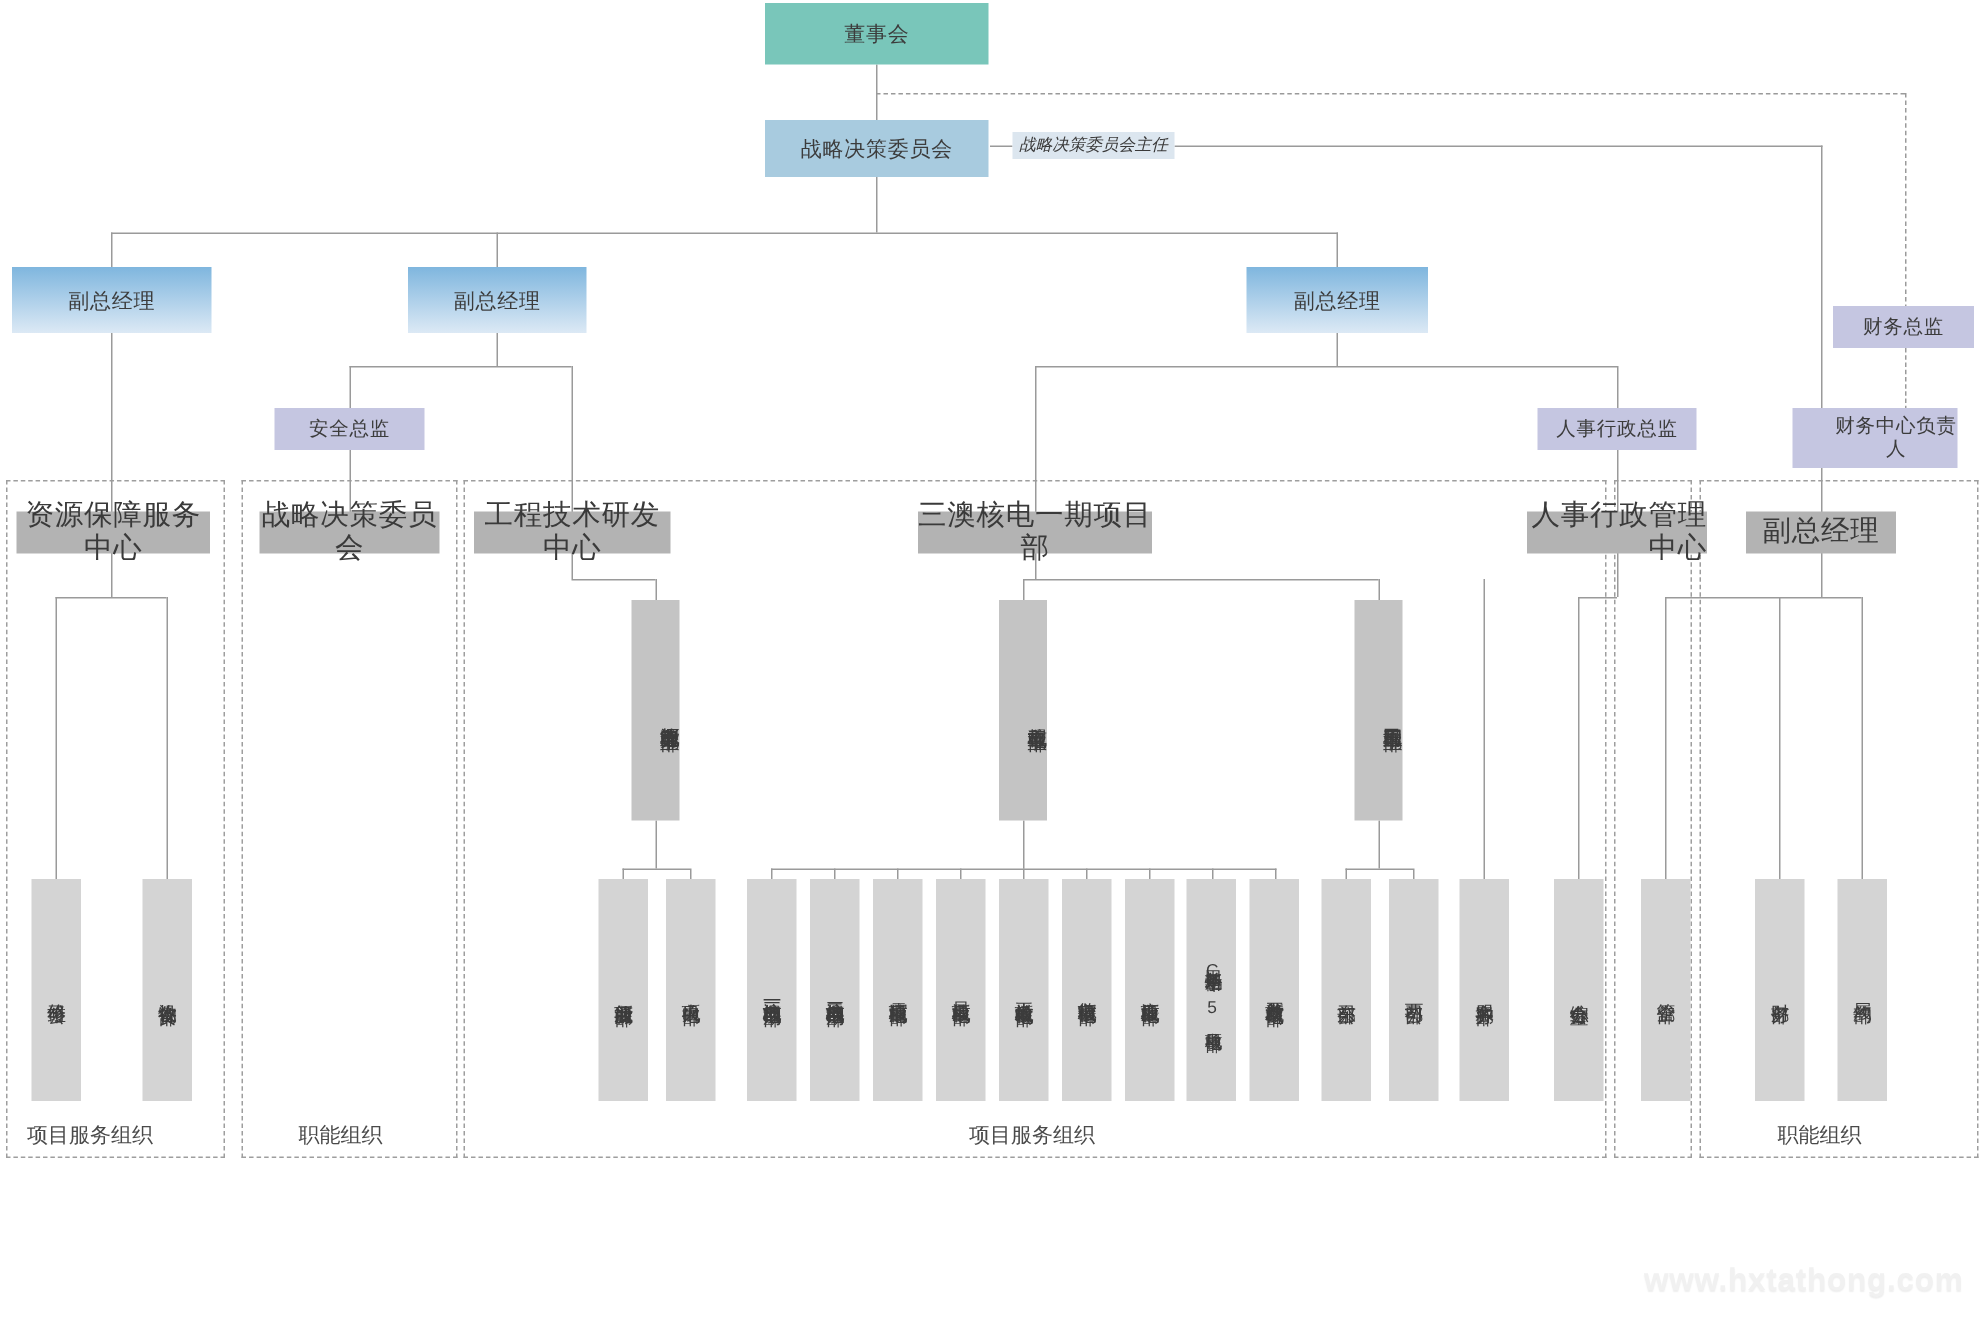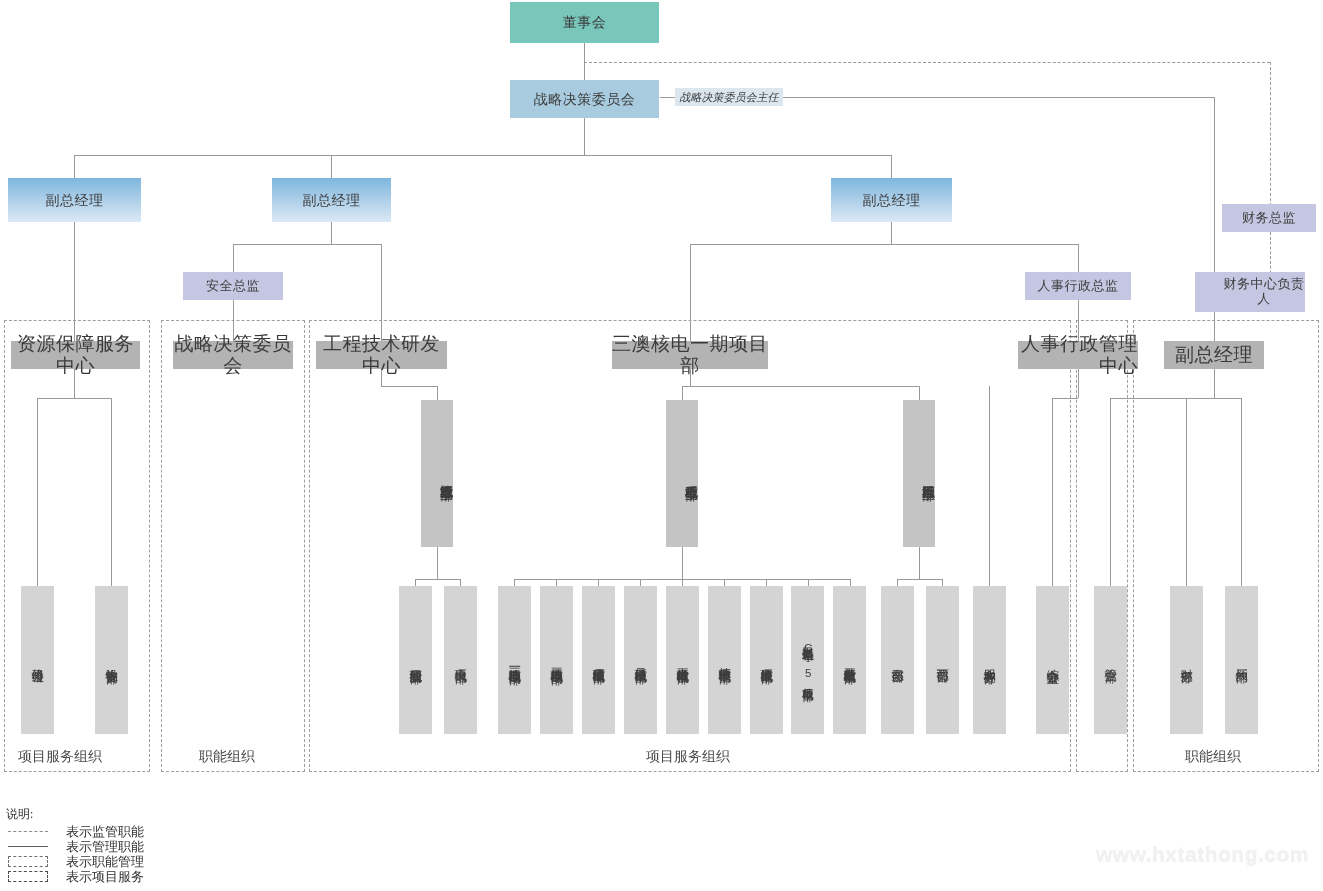--- a/index.html
+++ b/index.html
@@ -199,43 +199,16 @@
 
   <div class="box bx-leaf vert mid" style="left:973px;top:586px;width:33px;height:148px;">客户服务部</div>
 
   <div class="box bx-leaf vert mid" style="left:1036px;top:586px;width:33px;height:148px;">综合办公室</div>
 
   <div class="box bx-leaf vert mid" style="left:1094px;top:586px;width:33px;height:148px;">企管部</div>
 
   <div class="box bx-leaf vert mid" style="left:1170px;top:586px;width:33px;height:148px;">财务部</div>
   <div class="box bx-leaf vert mid" style="left:1225px;top:586px;width:33px;height:148px;">履约部</div>
 
-  <div id="legend">
-    <div class="lg-title">说明:</div>
-    <div class="lg-row">
-      <span class="lg-key">
-          <i class="k-dashdot"></i>
-        </span>
-      <span class="lg-txt">表示监管职能</span>
-    </div>
-    <div class="lg-row">
-      <span class="lg-key">
-          <i class="k-solid"></i>
-        </span>
-      <span class="lg-txt">表示管理职能</span>
-    </div>
-    <div class="lg-row">
-      <span class="lg-key">
-          <i class="k-boxdd"></i>
-        </span>
-      <span class="lg-txt">表示职能管理</span>
-    </div>
-    <div class="lg-row">
-      <span class="lg-key">
-          <i class="k-boxd"></i>
-        </span>
-      <span class="lg-txt">表示项目服务</span>
-    </div>
-  </div>
 
   <div id="watermark">www.hxtathong.com</div>
 
 </div>
 
 </body></html>

